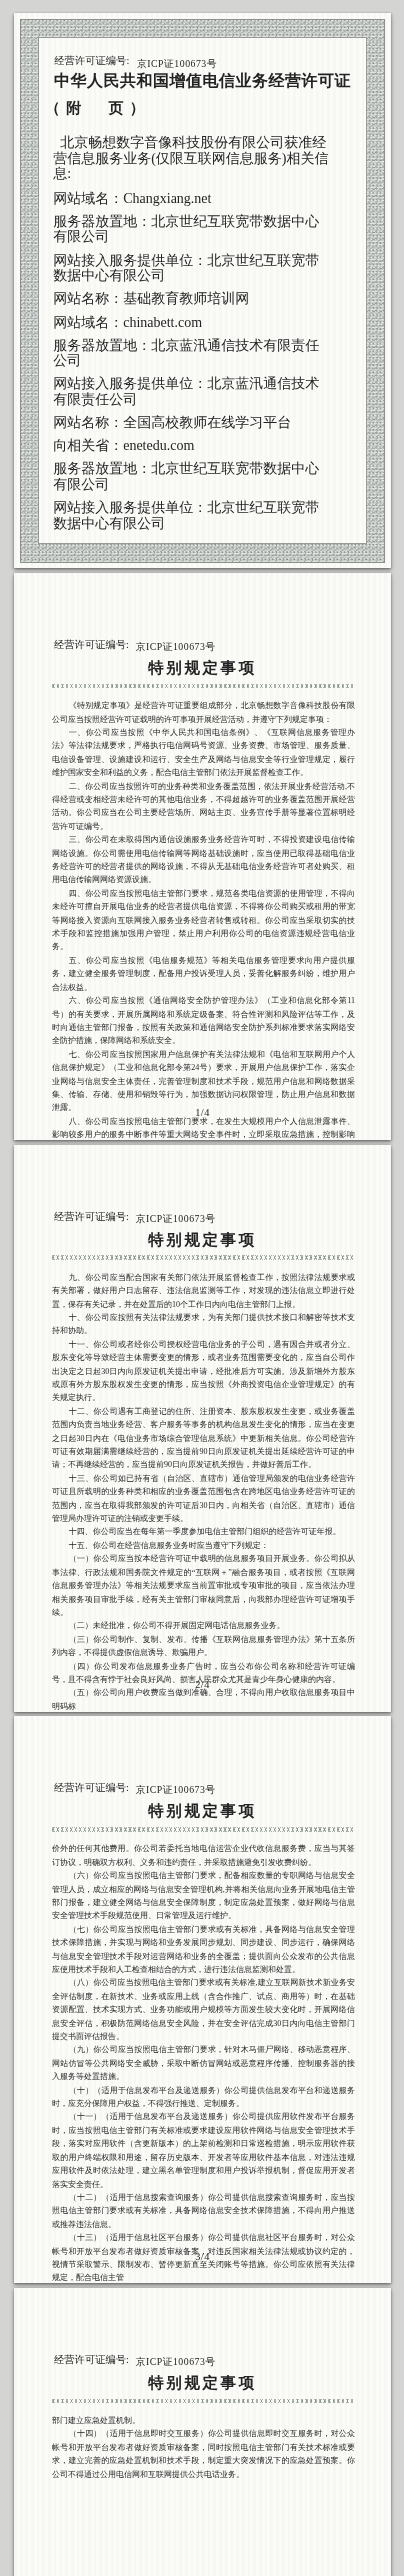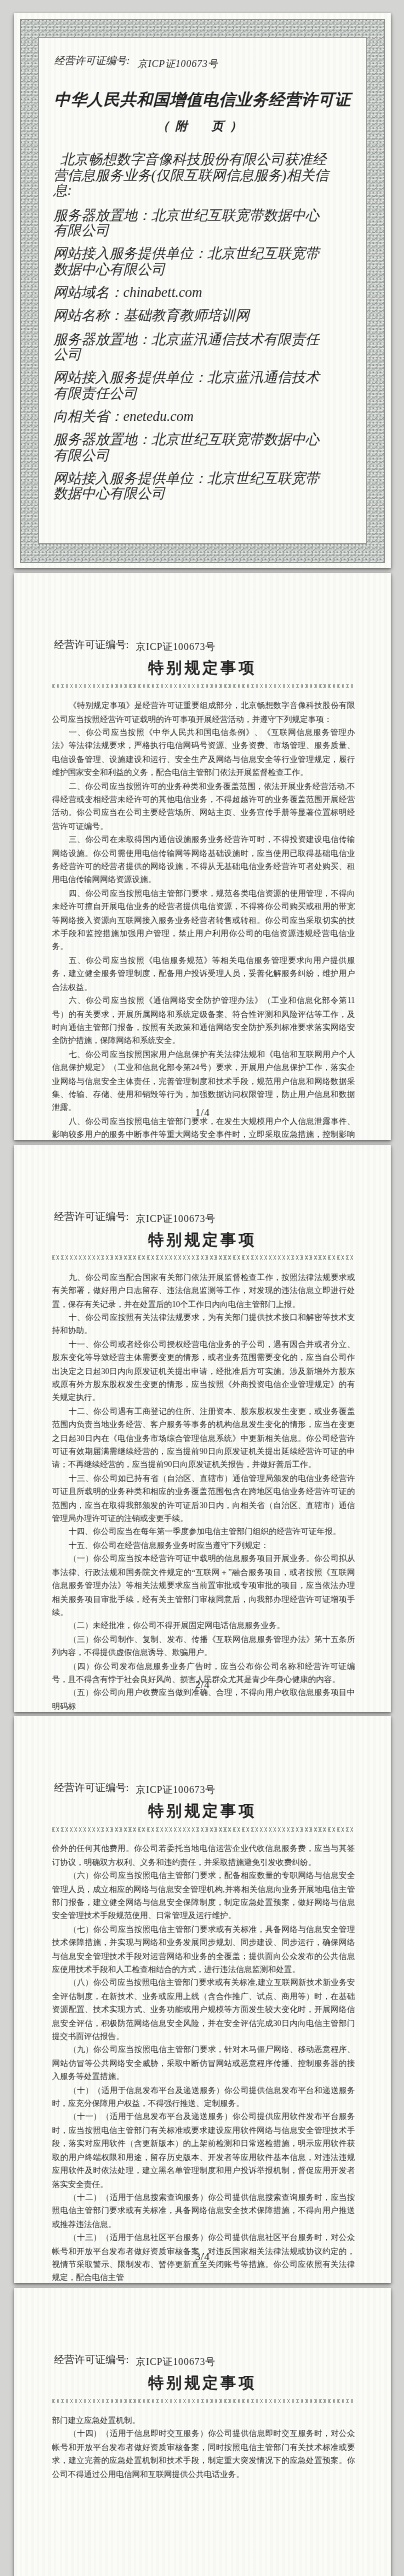--- a/index.html
+++ b/index.html
@@ -39,25 +39,25 @@
       repeating-radial-gradient(circle at 0 0, rgba(88,98,94,.55) 0 0.8px, rgba(0,0,0,0) 0.8px 3.6px),
       repeating-radial-gradient(circle at 3.6px 3.6px, rgba(88,98,94,.38) 0 1.1px, rgba(0,0,0,0) 1.1px 4.1px),
       repeating-linear-gradient(0deg, rgba(255,255,255,.45) 0 1px, rgba(0,0,0,0) 1px 2.6px);
     background-size:7.2px 7.2px,7.2px 7.2px,auto;
   }
   .cert-inner{
     position:absolute;inset:24px;
     background:#fbfbf8;
     border:0.5px solid #979b97;
   }
-  .cert-content{position:absolute;inset:26px 31px;z-index:2;font-style:italic;}
+  .cert-content{position:absolute;inset:26px 31px;z-index:2;}
   .cert-no-row{margin:14.4px 0 0 9.3px;font-size:10.3px;}
   .cert-no{display:inline-block;transform:translateY(2.6px);margin-left:5.2px;font-size:9.8px;letter-spacing:0.5px;}
-  .cert-title{margin:22px 0 0;text-align:center;font-size:16px;font-weight:bold;letter-spacing:0.5px;}
-  .cert-sub{margin-top:7.2px;text-align:center;font-size:12px;letter-spacing:6.2px;font-weight:bold;}
+  .cert-title{margin:3px 0 0;text-align:center;font-size:16px;font-weight:bold;letter-spacing:0.5px;}
+  .cert-sub{margin-top:7.2px;text-align:left;font-size:15px;letter-spacing:6.2px;font-weight:bold;}
   .cert-body{margin:17.5px 27px 0 8.2px;font-size:14px;line-height:15.5px;}
   .cert-intro{margin:0 0 8.8px;text-indent:0.5em;}
   .cert-entry{margin:0 0 7.7px;}
   
   .page-special{height:567px;}
   .sp-head{margin:65px 0 0 40px;font-size:10.3px;}
   .sp-number{display:inline-block;transform:translateY(1.5px);margin-left:4.1px;font-size:9.8px;letter-spacing:0.5px;}
   .sp-title{margin:6.2px 0 0;text-align:center;font-size:15.5px;font-weight:bold;letter-spacing:2.6px;}
   .sp-divider{
     height:4.6px;margin:4.6px 38px 0;
@@ -83,26 +83,28 @@
     <div class="cert-inner"></div>
     <div class="cert-content">
       <div class="cert-no-row">
         <span>经营许可证编号:</span>
         <span class="cert-no">京ICP证100673号</span>
       </div>
       <h1 class="cert-title">中华人民共和国增值电信业务经营许可证</h1>
       <div class="cert-sub">（附　页）</div>
       <div class="cert-body">
         <p class="cert-intro">北京畅想数字音像科技股份有限公司获准经营信息服务业务(仅限互联网信息服务)相关信息:</p>
+        <p class="cert-entry">网站域名：Changxiang.net</p>
         <p class="cert-entry">服务器放置地：北京世纪互联宽带数据中心有限公司</p>
         <p class="cert-entry">网站接入服务提供单位：北京世纪互联宽带数据中心有限公司</p>
+        <p class="cert-entry">网站名称：基础教育教师培训网</p>
         <p class="cert-entry">网站域名：chinabett.com</p>
-        <p class="cert-entry">网站名称：基础教育教师培训网</p>
         <p class="cert-entry">服务器放置地：北京蓝汛通信技术有限责任公司</p>
         <p class="cert-entry">网站接入服务提供单位：北京蓝汛通信技术有限责任公司</p>
+        <p class="cert-entry">网站名称：全国高校教师在线学习平台</p>
         <p class="cert-entry">向相关省：enetedu.com</p>
         <p class="cert-entry">服务器放置地：北京世纪互联宽带数据中心有限公司</p>
         <p class="cert-entry">网站接入服务提供单位：北京世纪互联宽带数据中心有限公司</p>
       </div>
     </div>
   </section>
 
   <section class="page page-special">
     <div class="sp-head">
       <span>经营许可证编号:</span>

